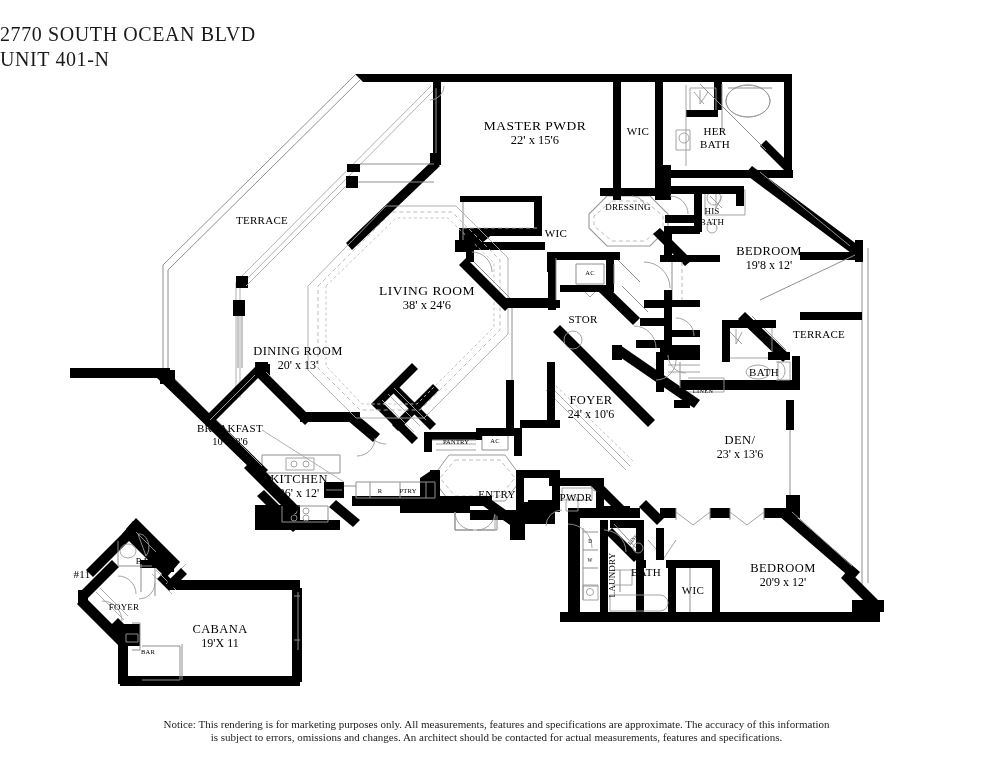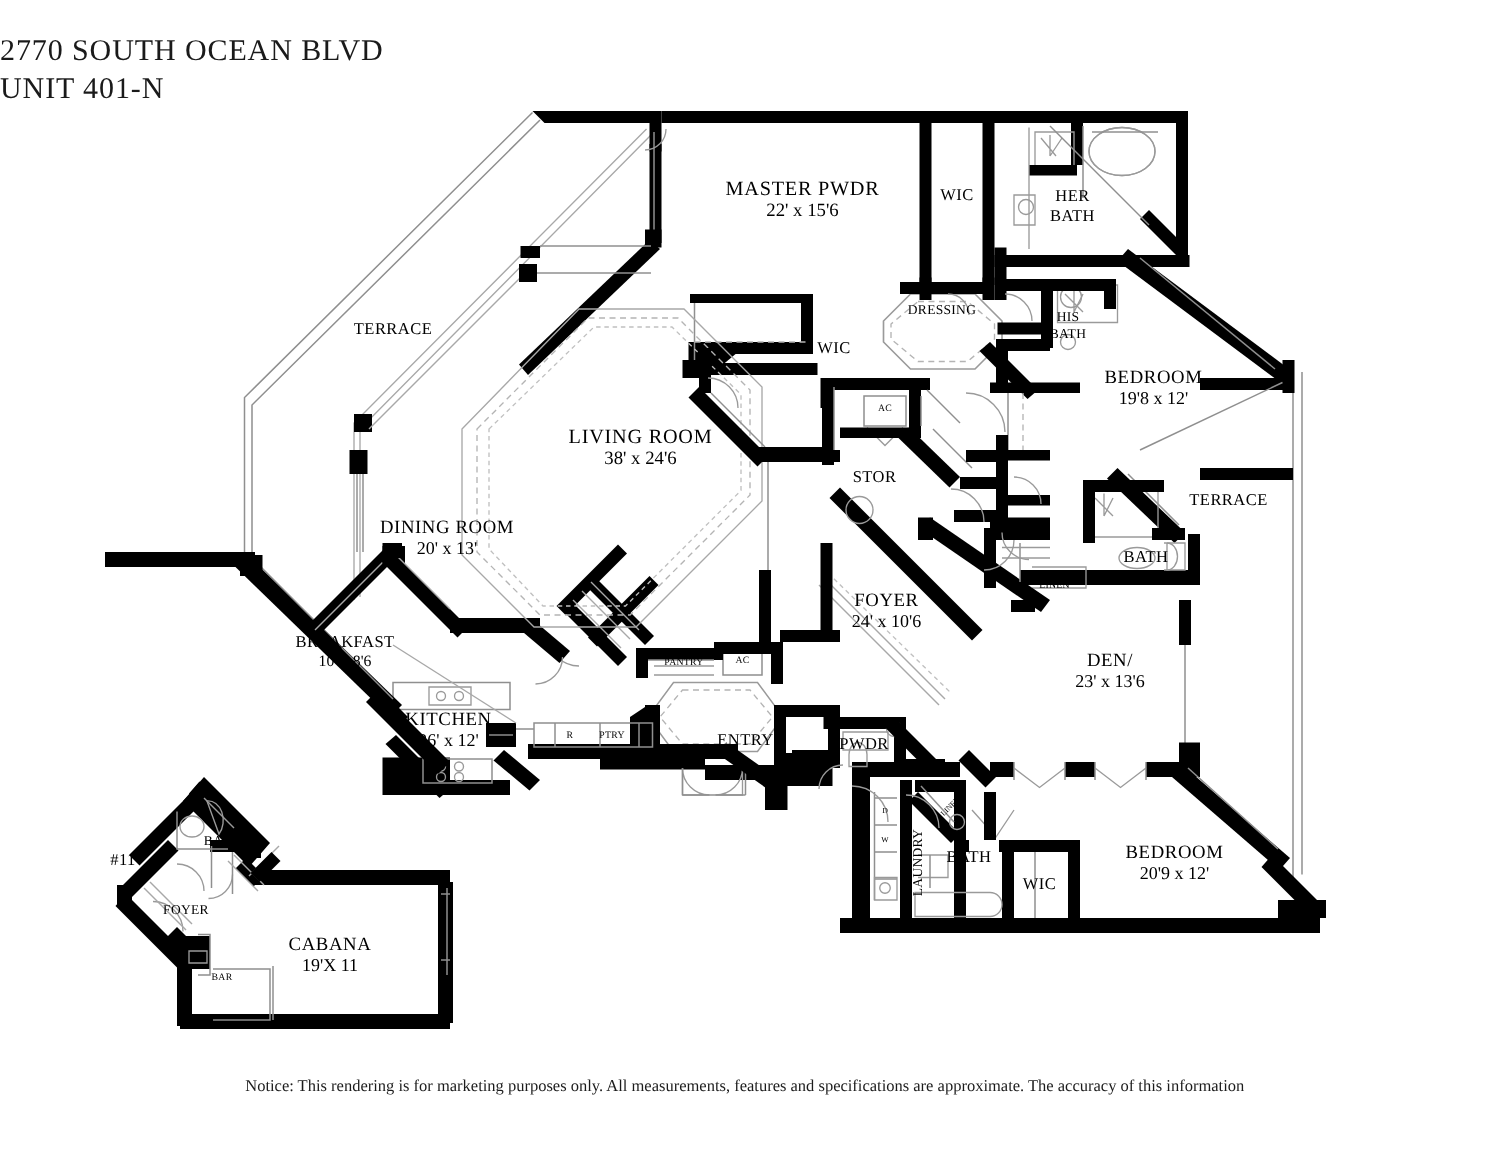--- a/index.html
+++ b/index.html
@@ -575,15 +575,16 @@
   <div class="rlabel sz-xs centered" style="left:148px;top:652px;">
     <span class="nm">BAR</span>
   </div>
 
   <div class="rlabel sz-md centered" style="left:82px;top:574px;">
     <span class="nm">#11</span>
   </div>
 
   <div class="notice-block">
     <div class="notice-line">Notice: This rendering is for marketing purposes only. All measurements, features and specifications are approximate. The accuracy of this information</div>
+    <div class="notice-line">is subject to errors, omissions and changes. An architect should be contacted for actual measurements, features and specifications.</div>
   </div>
 
 </div>
 
 </body></html>

